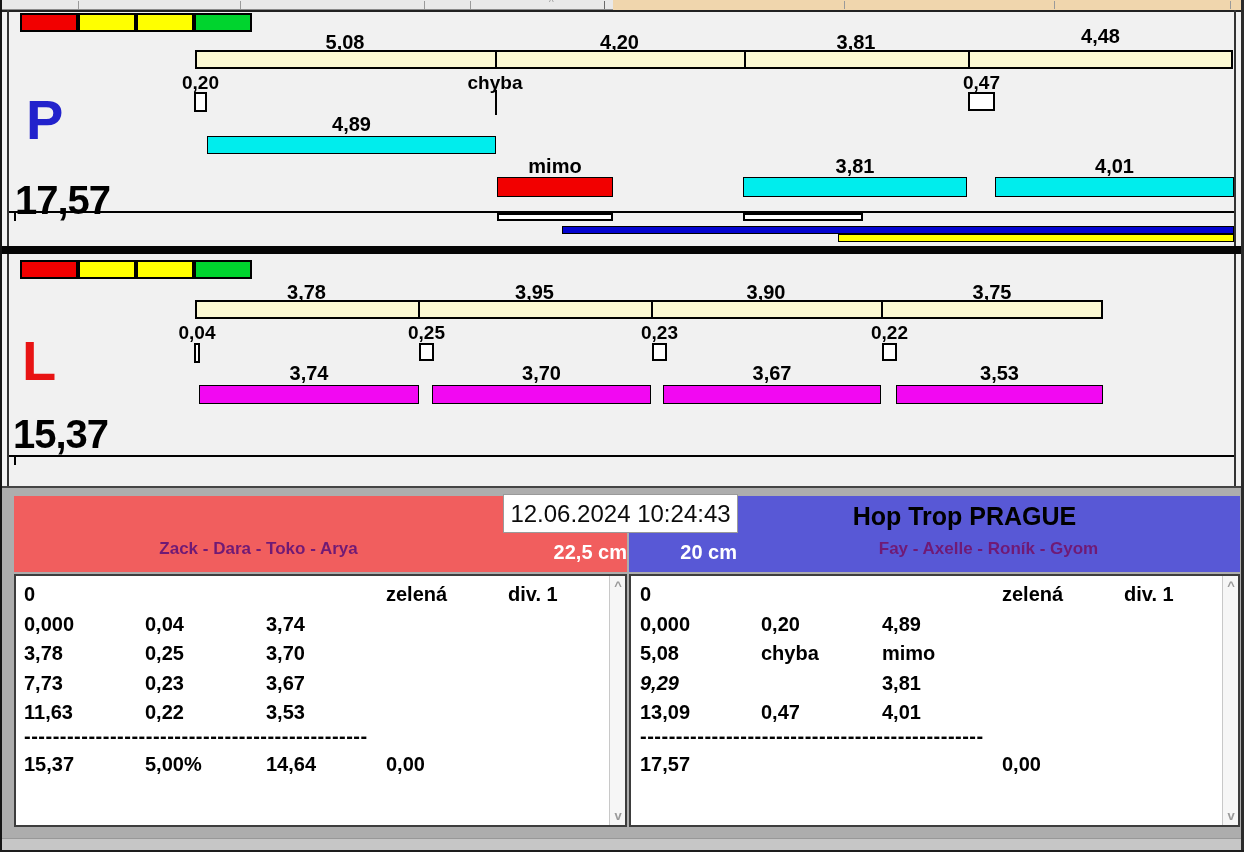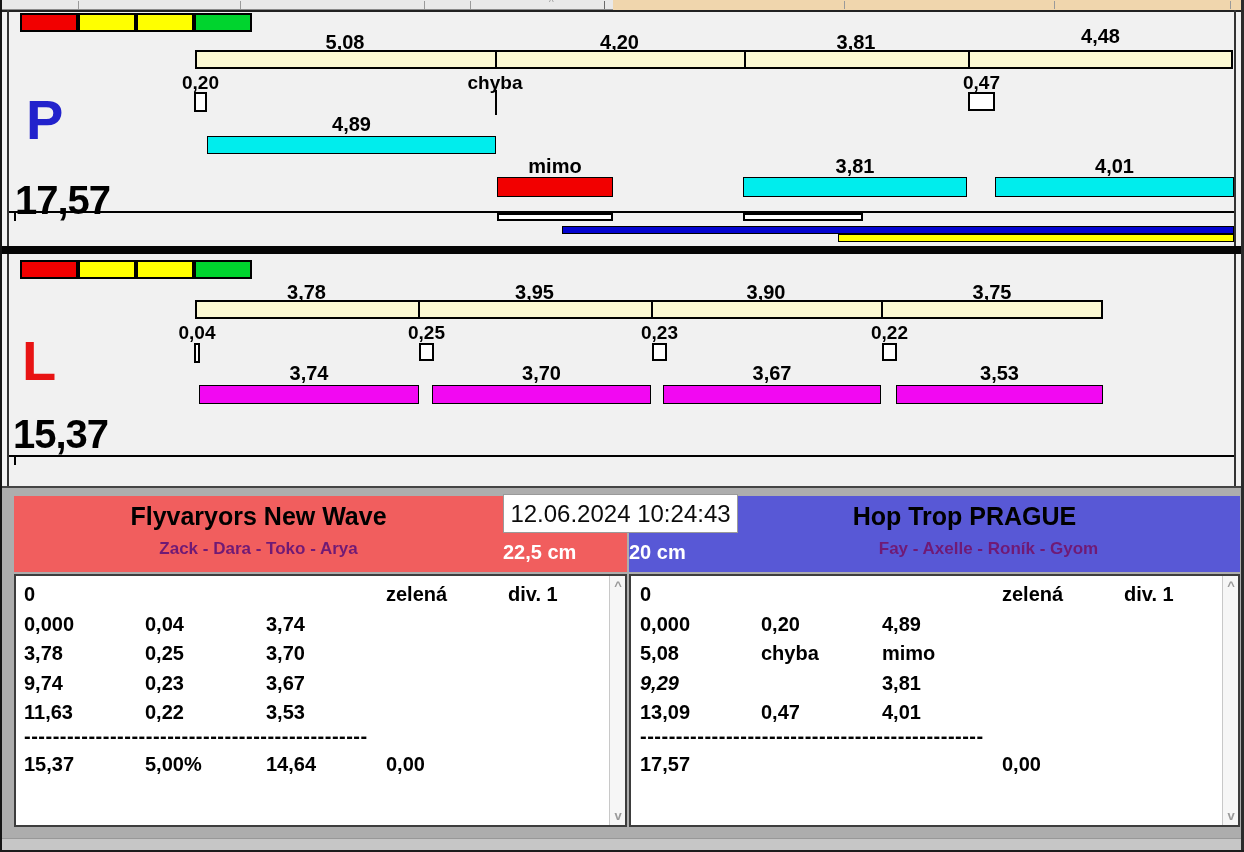--- a/index.html
+++ b/index.html
@@ -30,21 +30,21 @@
   .hline{position:absolute;height:2px;background:#000}
   .lbl{position:absolute;font:bold 20px "Liberation Sans",sans-serif;color:#000;text-align:center;white-space:nowrap}
   .mlbl{position:absolute;font:bold 19px "Liberation Sans",sans-serif;color:#000;text-align:center;white-space:nowrap}
   .letter{position:absolute;font:bold 56px "Liberation Sans",sans-serif;line-height:1}
   .total{position:absolute;font:bold 40px "Liberation Sans",sans-serif;color:#000;letter-spacing:-1px;line-height:1}
   
   .sb-bg{position:absolute;left:2px;top:488px;width:1239px;height:362px;background:#ADADAD}
   .hdr{position:absolute;top:496px;height:76px}
   .hdr-title{position:absolute;top:502px;font:bold 25px "Liberation Sans",sans-serif;color:#000;text-align:center}
   .hdr-roster{position:absolute;top:539px;font:bold 17px "Liberation Sans",sans-serif;color:#701a75;text-align:center}
-  .hdr-cm{position:absolute;top:541px;font:bold 20px "Liberation Sans",sans-serif;color:#fff;text-align:left}
+  .hdr-cm{position:absolute;top:541px;font:bold 20px "Liberation Sans",sans-serif;color:#fff;text-align:right}
   .datebox{position:absolute;left:503px;top:494px;width:235px;height:39px;background:#fff;border:1px solid #9a9a9a;
            font:24px "Liberation Sans",sans-serif;color:#0b0b0b;text-align:center;line-height:37px;z-index:6;white-space:nowrap}
   .tbl{position:absolute;top:574px;height:253px;background:#fff;border:2px solid #3d3d3d}
   .cell{position:absolute;font:bold 20px "Liberation Sans",sans-serif;color:#000;white-space:nowrap}
   .dashes{position:absolute;font:bold 20px "Liberation Sans",sans-serif;color:#000;letter-spacing:0.5px;white-space:nowrap}
   .sbar{position:absolute;top:576px;width:16px;height:249px;background:#F6F6F6;border-left:1px solid #c8c8c8;z-index:4}
   .sarrow{position:absolute;width:16px;text-align:center;color:#9a9a9a;font:bold 13px "Liberation Sans",sans-serif;cursor:default}
   .bottom-strip{position:absolute;left:2px;top:838px;width:1239px;height:12px;background:#C6C6C6;border-top:1px solid #989898}
 </style>
 </head>
@@ -141,21 +141,20 @@
       <div class="vline" style="left: 14px; top: 457px; height: 8px;"></div>
       <div class="letter" style="left: 22px; top: 333px; color: rgb(232, 20, 20);">L</div>
       <div class="total" style="left: 13px; top: 414px;">15,37</div>
     </div>
 
   <div class="sb-bg"></div>
 
   <div class="hdr" id="hdr-left" style="left: 14px; width: 613px; background: rgb(241, 94, 94);"></div>
   <div class="hdr" id="hdr-right" style="left: 629px; width: 611px; background: rgb(88, 88, 214);"></div>
 
-  <div class="hdr-title" style="left:14px;width:489px;z-index:2">Flyvaryors New Wave</div>
   <div class="hdr-roster" style="left:14px;width:489px;z-index:2">Zack - Dara - Toko - Arya</div>
   <div class="hdr-cm" style="left:503px;width:124px;z-index:2">22,5 cm</div>
 
   <div class="hdr-title" style="left:737px;width:455px;z-index:2">Hop Trop PRAGUE</div>
   <div class="hdr-roster" style="left:737px;width:503px;z-index:2">Fay - Axelle - Roník - Gyom</div>
   <div class="hdr-cm" style="left:629px;width:108px;z-index:2">20 cm</div>
 
   <div class="datebox">12.06.2024 10:24:43</div>
 
   <div class="tbl" style="left:14px;width:613px"></div>
@@ -173,21 +172,21 @@
   <div id="table-layer">
       <div class="cell" style="left: 24px; top: 583px;">0</div>
       <div class="cell" style="left: 386px; top: 583px;">zelená</div>
       <div class="cell" style="left: 508px; top: 583px;">div. 1</div>
       <div class="cell" style="left: 24px; top: 613px;">0,000</div>
       <div class="cell" style="left: 145px; top: 613px;">0,04</div>
       <div class="cell" style="left: 266px; top: 613px;">3,74</div>
       <div class="cell" style="left: 24px; top: 642px;">3,78</div>
       <div class="cell" style="left: 145px; top: 642px;">0,25</div>
       <div class="cell" style="left: 266px; top: 642px;">3,70</div>
-      <div class="cell" style="left: 24px; top: 672px;">9,74</div>
+      <div class="cell" style="left: 24px; top: 672px;">7,73</div>
       <div class="cell" style="left: 145px; top: 672px;">0,23</div>
       <div class="cell" style="left: 266px; top: 672px;">3,67</div>
       <div class="cell" style="left: 24px; top: 701px;">11,63</div>
       <div class="cell" style="left: 145px; top: 701px;">0,22</div>
       <div class="cell" style="left: 266px; top: 701px;">3,53</div>
       <div class="dashes" style="left: 24px; top: 725px;">------------------------------------------------</div>
       <div class="cell" style="left: 24px; top: 753px;">15,37</div>
       <div class="cell" style="left: 145px; top: 753px;">5,00%</div>
       <div class="cell" style="left: 266px; top: 753px;">14,64</div>
       <div class="cell" style="left: 386px; top: 753px;">0,00</div>

